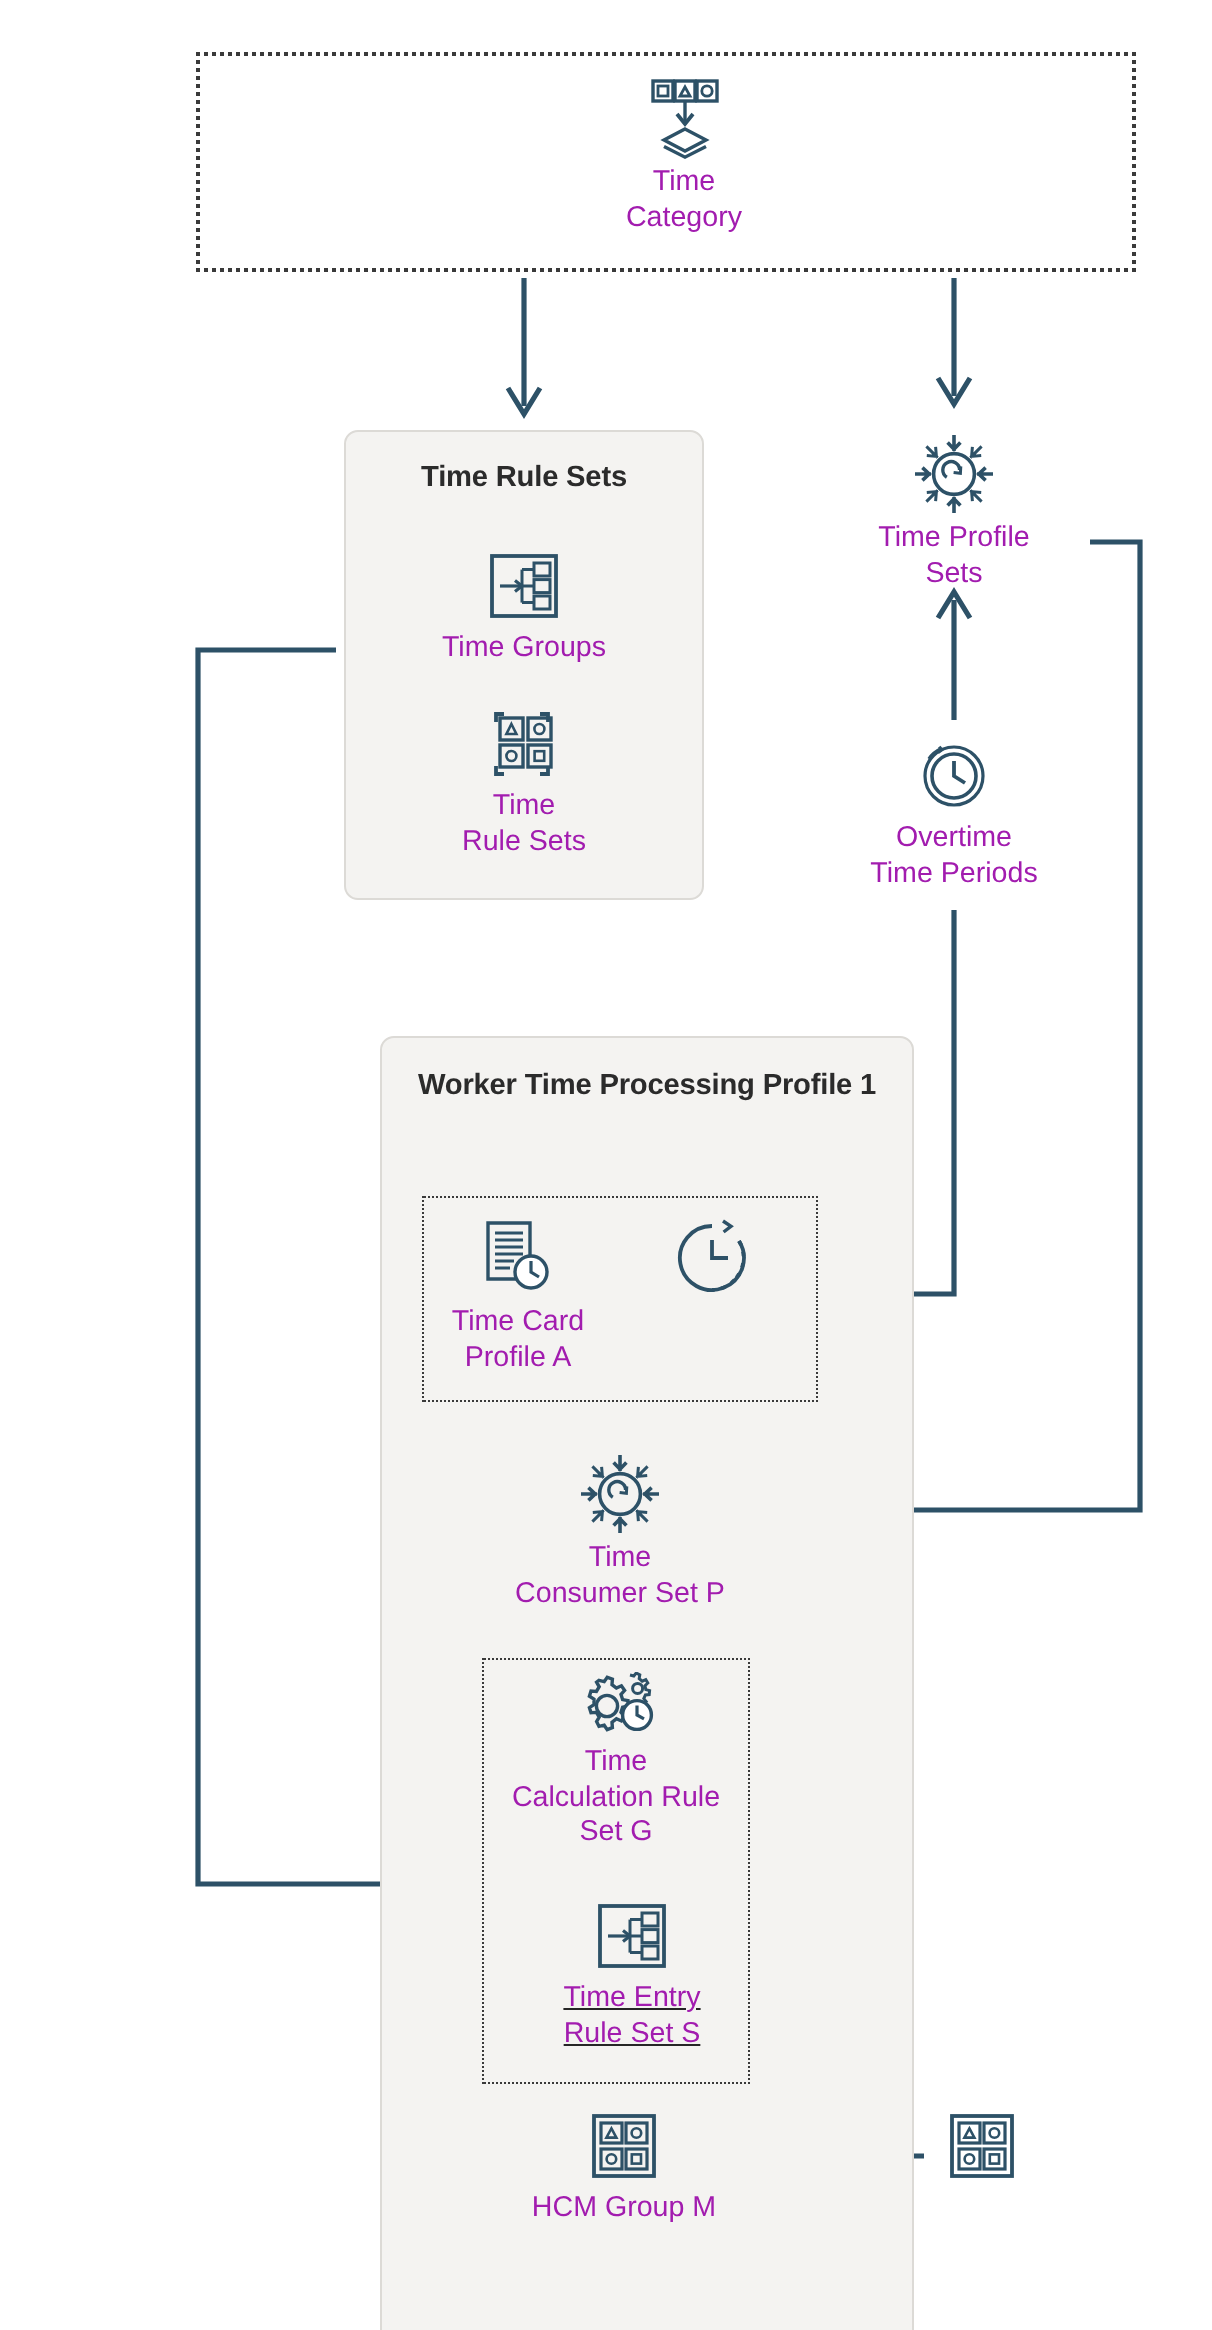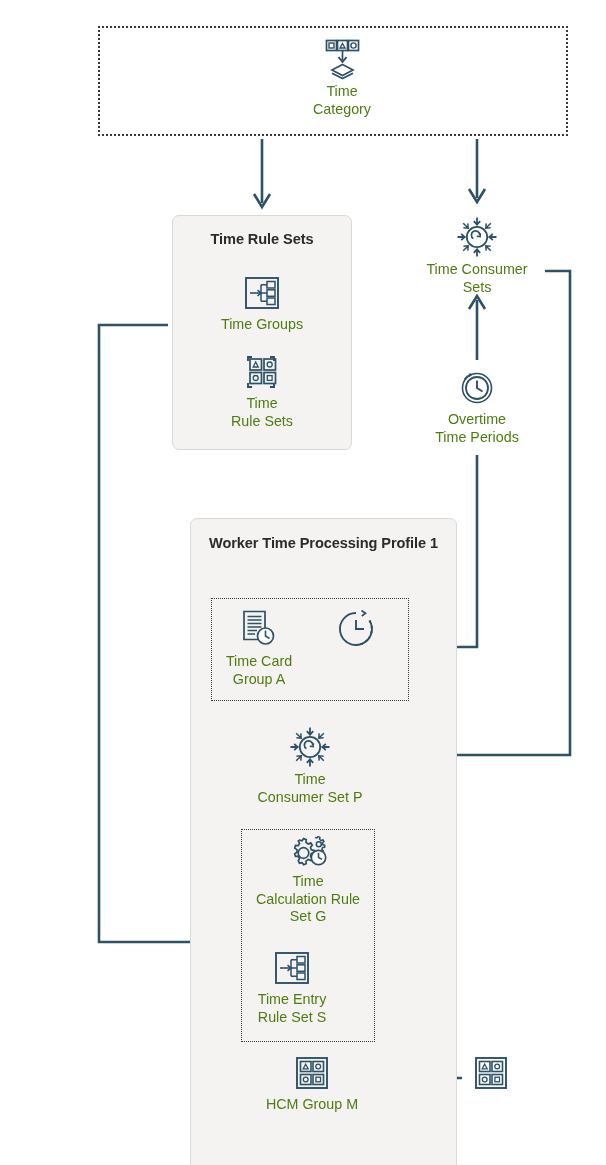--- a/index.html
+++ b/index.html
@@ -54,21 +54,21 @@
   .item .ico {
     display: block;
     margin: 0 auto;
     line-height: 0;
   }
   .item .lbl {
     display: block;
     margin-top: 3px;
     font-size: 14.3px;
     line-height: 17.5px;
-    color: #4d7c0f;
+    color: #a21caf;
     white-space: pre-line;
   }
   
   svg.wires {
     position: absolute;
     left: 0; top: 0;
     width: 606px;
     height: 1165px;
     pointer-events: none;
   }
@@ -199,21 +199,21 @@
           <path d="M40.5,21 L32.5,21 M36.8,17.8 L33.4,21 L36.8,24.2"></path>
           <path d="M7.2,7.2 L12.8,12.8 M7.4,11.8 L12.2,12.2 L11.8,7.4" stroke-width="1.5"></path>
           <path d="M34.8,34.8 L29.2,29.2 M34.6,30.2 L29.8,29.8 L30.2,34.6" stroke-width="1.5"></path>
           <path d="M34.8,7.2 L29.2,12.8 M30.2,7.4 L29.8,12.2 L34.6,11.8" stroke-width="1.5"></path>
           <path d="M7.2,34.8 L12.8,29.2 M11.8,34.6 L12.2,29.8 L7.4,30.2" stroke-width="1.5"></path>
           <path d="M17.4,22.6 a4.2,4.2 0 1 1 6.4,-3.6" stroke-width="1.7"></path>
           <path d="M24.4,17.2 L24.2,20.6 L20.8,20.2" stroke-width="1.5"></path>
         </g>
       </svg>
     </span>
-    <span class="lbl">Time Consumer
+    <span class="lbl">Time Profile
 Sets</span>
   </div>
 
   <div class="item" style="left:413px; top:366px; width:128px;">
     <span class="ico">
       <svg width="42" height="42" viewBox="0 0 42 42">
         <g fill="none" stroke="#2d5167" stroke-width="1.8">
           <circle cx="21" cy="22" r="14.5" stroke-width="1.6"></circle>
           <circle cx="21" cy="22" r="11" stroke-width="1.8"></circle>
           <path d="M21,14.5 L21,22 L26.5,25.5" stroke-width="1.9"></path>
@@ -238,21 +238,21 @@
       <svg width="44" height="42" viewBox="0 0 44 42">
         <g fill="none" stroke="#2d5167" stroke-width="1.7">
           <path d="M7,3.5 L28,3.5 L28,25 L22,25 L22,31.5 L7,31.5 Z"></path>
           <path d="M10.5,8.5 L24.5,8.5 M10.5,12 L24.5,12 M10.5,15.5 L24.5,15.5 M10.5,19 L24.5,19 M10.5,22.5 L20,22.5 M10.5,26 L18,26" stroke-width="1.5"></path>
           <circle cx="28.5" cy="28" r="8" stroke-width="1.7" fill="#ffffff"></circle>
           <path d="M28.5,22.5 L28.5,28 L32.5,30.5" stroke-width="1.6"></path>
         </g>
       </svg>
     </span>
     <span class="lbl">Time Card
-Group A</span>
+Profile A</span>
   </div>
 
   <div class="item" style="left:313px; top:608px; width:86px;">
     <span class="ico">
       <svg width="44" height="42" viewBox="0 0 44 42">
         <g fill="none" stroke="#2d5167" stroke-width="1.9">
           <path d="M22,5 a16,16 0 1 0 13.5,7.5" stroke-width="1.9"></path>
           <path d="M35.5,12.5 a16,16 0 0 1 -2.2,19.4" stroke-width="1.9" stroke-dasharray="2.3 3.4"></path>
           <path d="M33.3,31.9 a16,16 0 0 1 -11.3,5.1" stroke-width="1.9" stroke-dasharray="2.3 3.4"></path>
           <path d="M22,12 L22,21 L30,21" stroke-width="1.9"></path>
@@ -297,21 +297,21 @@
           <circle cx="32.5" cy="21.5" r="7.2" stroke-width="1.7" fill="#ffffff"></circle>
           <path d="M32.5,16.8 L32.5,21.5 L36,23.4" stroke-width="1.6"></path>
         </g>
       </svg>
     </span>
     <span class="lbl">Time
 Calculation Rule
 Set G</span>
   </div>
 
-  <div class="item" style="left:232px; top:948px; width:120px;">
+  <div class="item" style="left:256px; top:948px; width:120px;text-decoration:underline;">
     <span class="ico">
       <svg width="40" height="40" viewBox="0 0 40 40">
         <g fill="none" stroke="#2d5167" stroke-width="1.9">
           <rect x="4" y="5" width="32" height="30"></rect>
           <rect x="25" y="8.5" width="8" height="6.5" stroke-width="1.5"></rect>
           <rect x="25" y="16.8" width="8" height="6.5" stroke-width="1.5"></rect>
           <rect x="25" y="25" width="8" height="6.5" stroke-width="1.5"></rect>
           <path d="M19,11.8 L19,28.3" stroke-width="1.5"></path>
           <path d="M19,11.8 L25,11.8 M19,20 L25,20 M19,28.3 L25,28.3" stroke-width="1.5"></path>
           <path d="M8,20 L18.5,20" stroke-width="1.6"></path>

